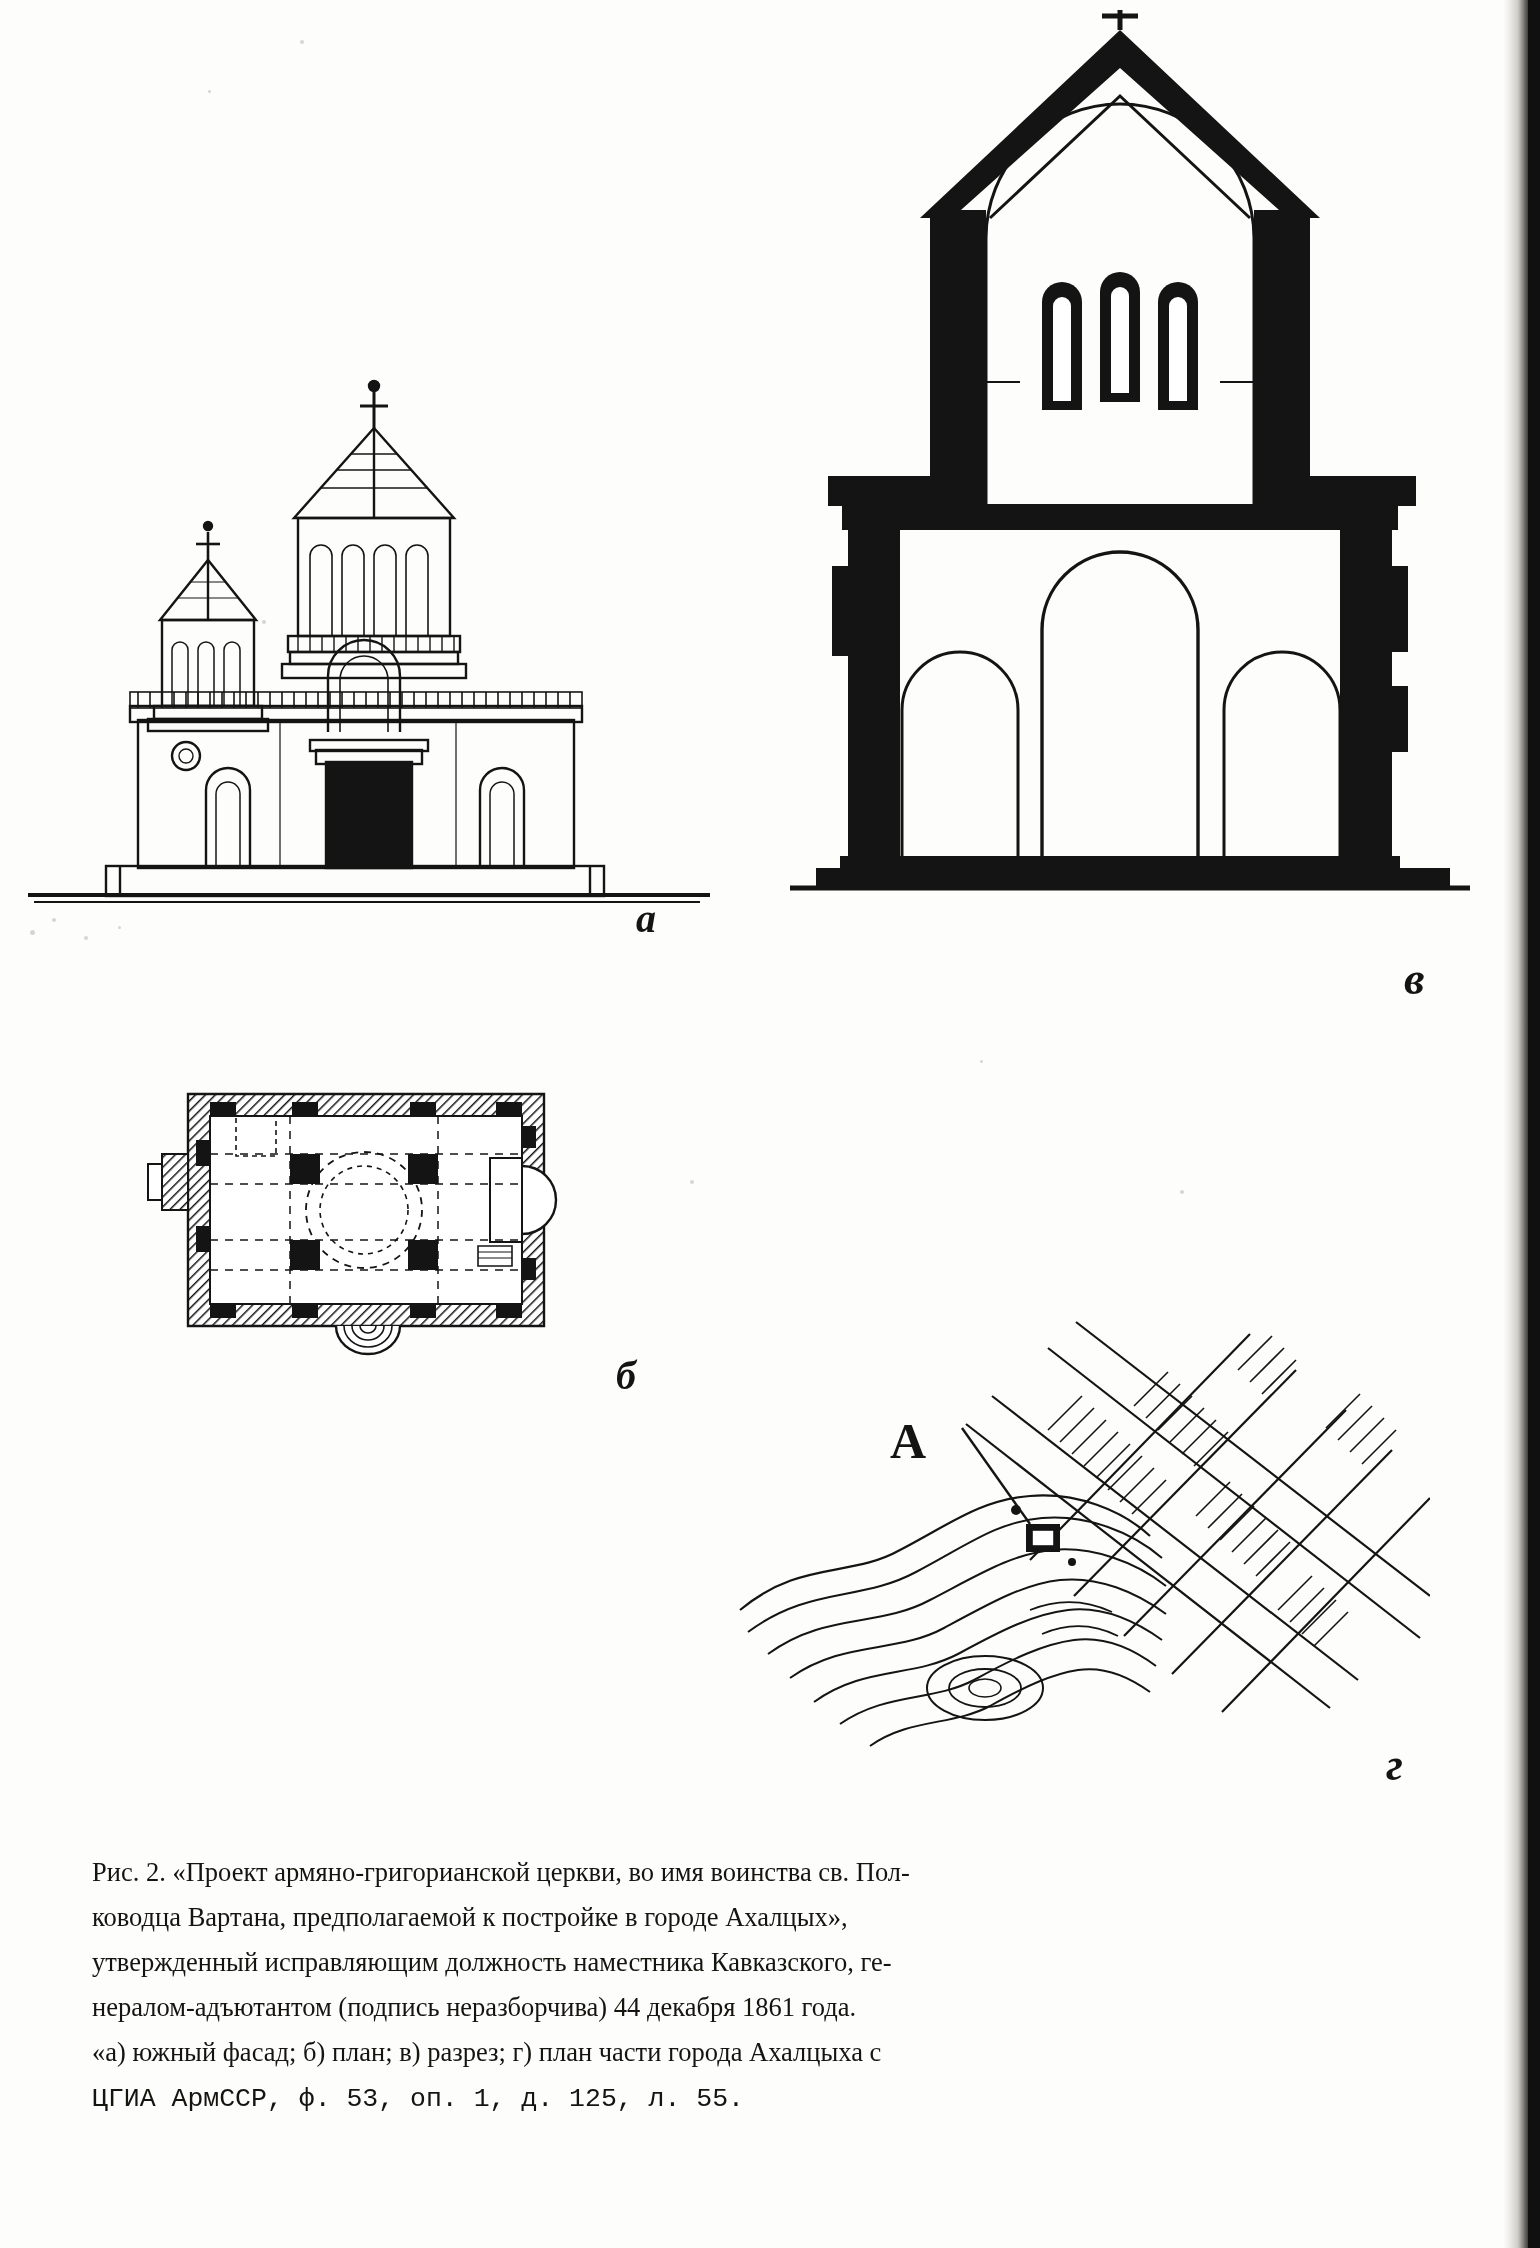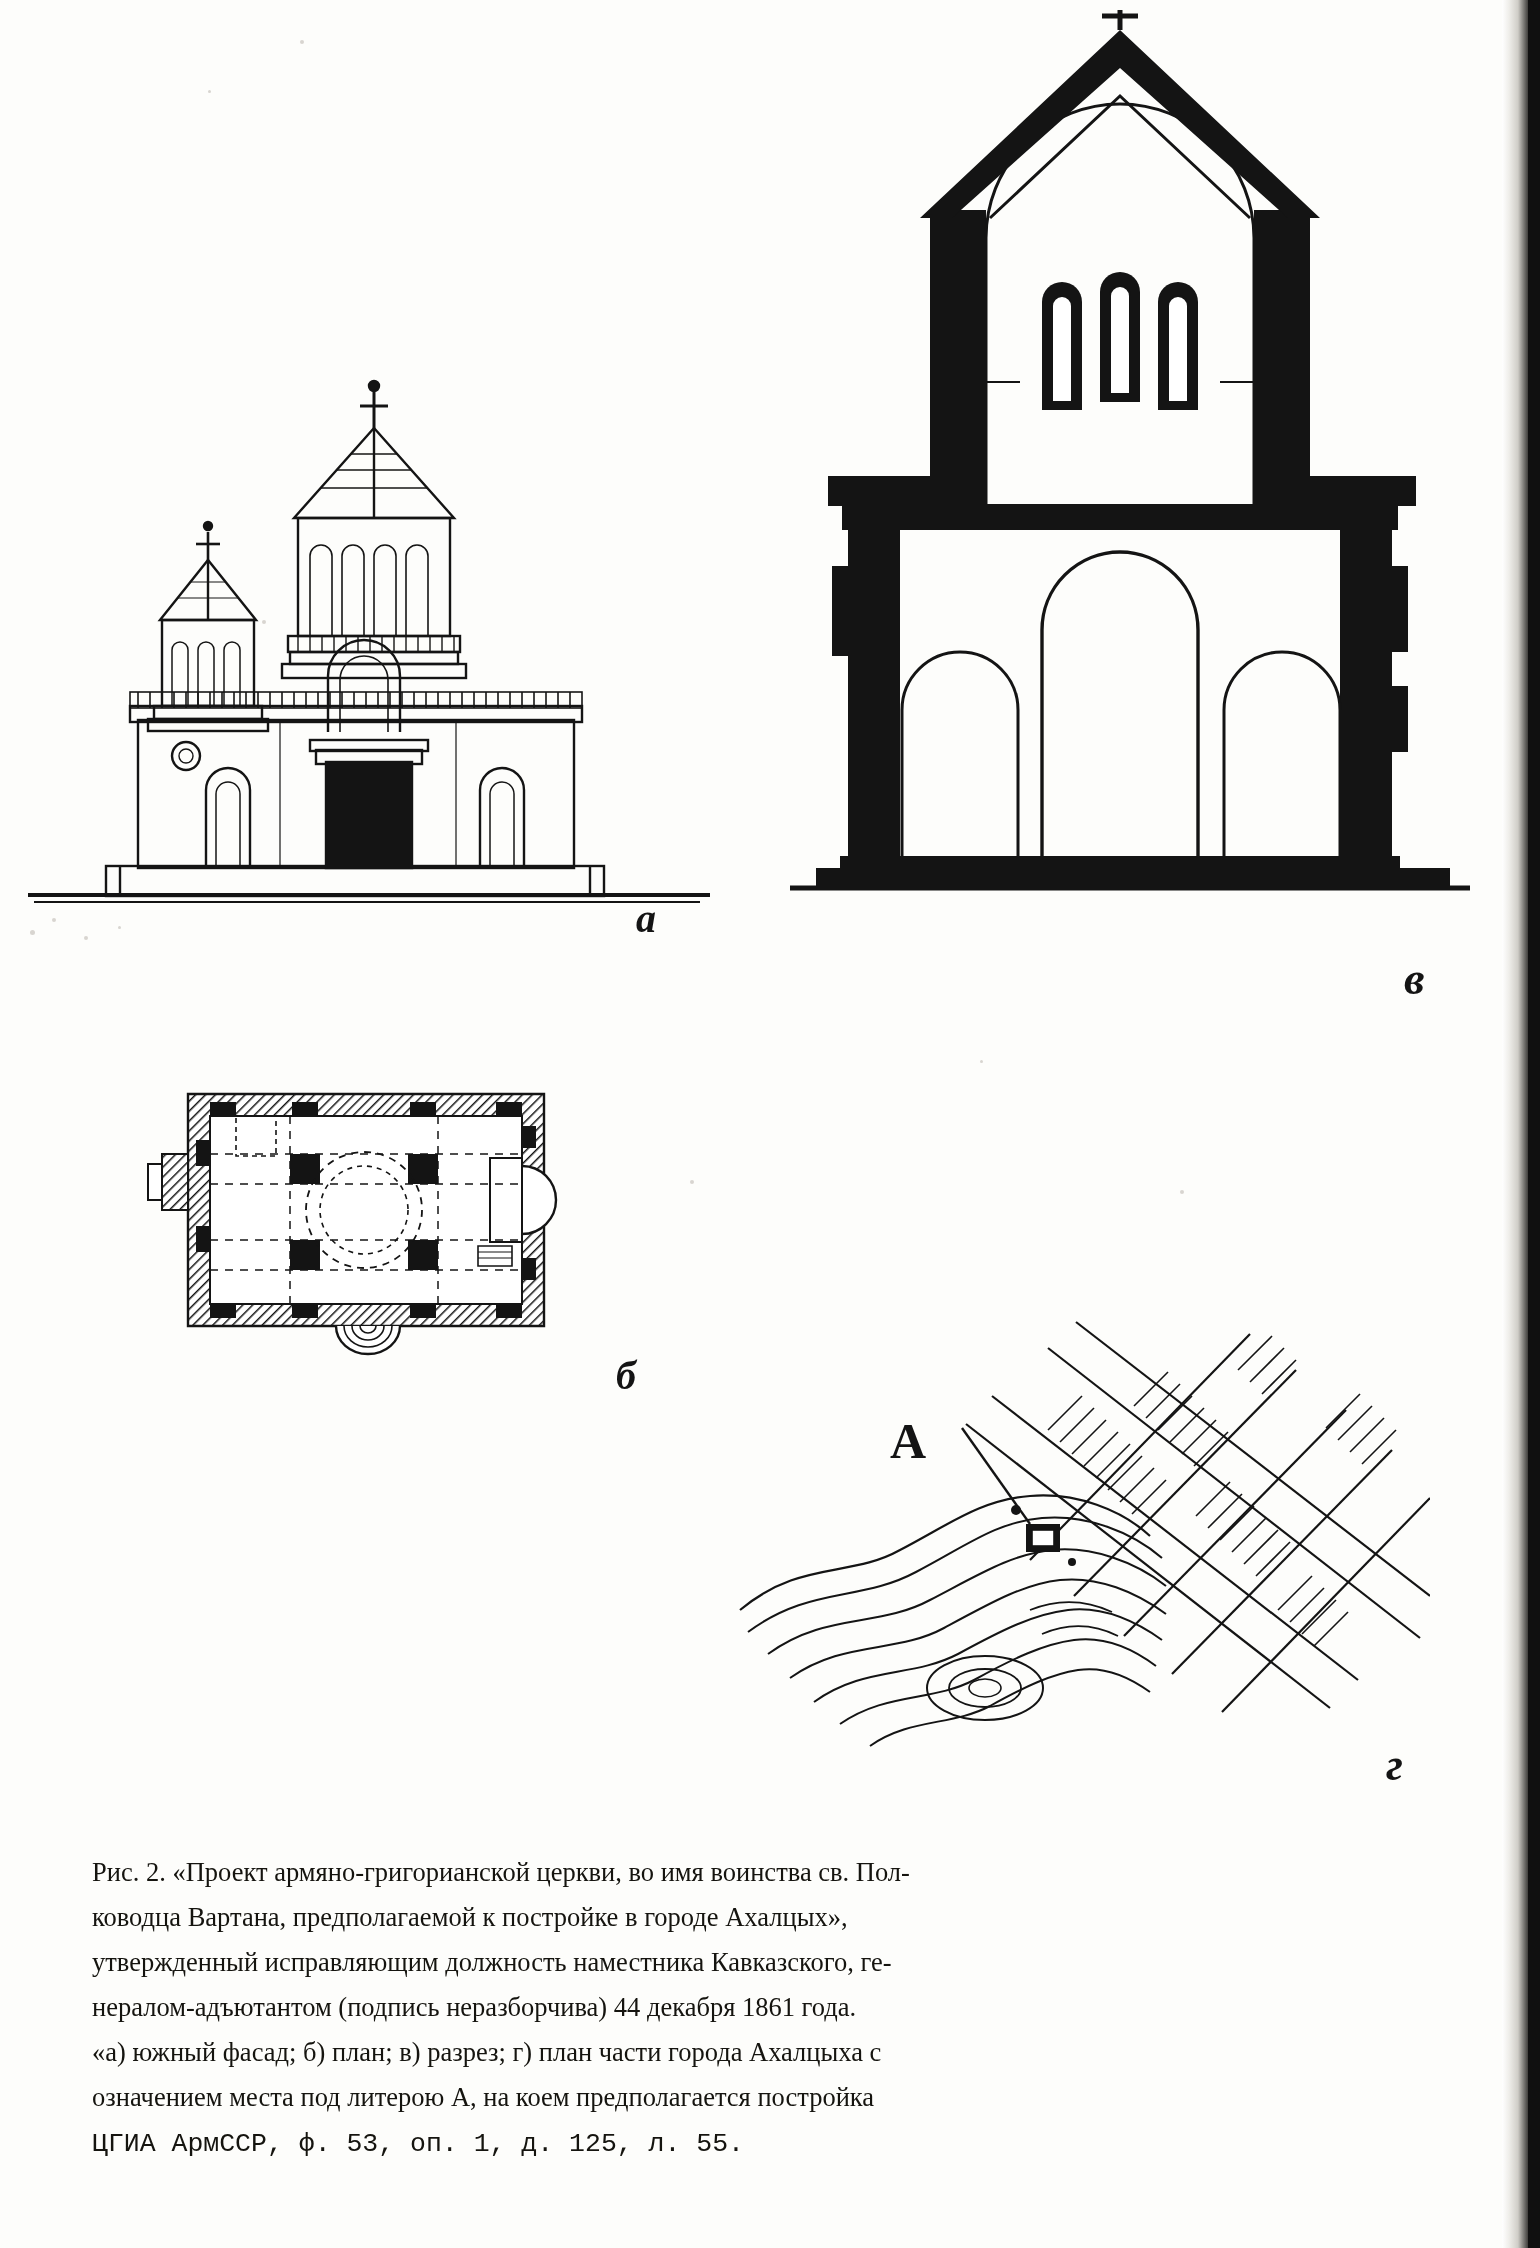--- a/index.html
+++ b/index.html
@@ -386,21 +386,20 @@
   </div>
   <div class="caption-letter" style="left:890px;top:1412px;font-size:50px;font-style:normal;">А</div>
   <div class="caption-letter" style="left:1386px;top:1738px;font-size:46px;">г</div>
 
   <div id="caption">
     <span class="line">Рис. 2. «Проект армяно-григорианской церкви, во имя воинства св. Пол-</span>
     <span class="line">ководца Вартана,     предполагаемой  к  постройке  в  городе  Ахалцых»,</span>
     <span class="line">утвержденный  исправляющим  должность  наместника  Кавказского,  ге-</span>
     <span class="line">нералом-адъютантом     (подпись    неразборчива)   44   декабря   1861  года.</span>
     <span class="line">«а) южный фасад; б) план; в) разрез; г) план части города Ахалцыха с</span>
-    <span class="line">означением  места  под  литерою  А,  на  коем  предполагается  постройка</span>
     <span class="last">ЦГИА АрмССР, ф. 53, оп. 1, д. 125, л. 55.</span>
   </div>
 
   <div class="speck" style="left:30px;top:930px;width:5px;height:5px;"></div>
   <div class="speck" style="left:52px;top:918px;width:4px;height:4px;"></div>
   <div class="speck" style="left:84px;top:936px;width:4px;height:4px;"></div>
   <div class="speck" style="left:118px;top:926px;width:3px;height:3px;"></div>
   <div class="speck" style="left:300px;top:40px;width:4px;height:4px;"></div>
   <div class="speck" style="left:208px;top:90px;width:3px;height:3px;"></div>
   <div class="speck" style="left:262px;top:620px;width:4px;height:4px;"></div>

